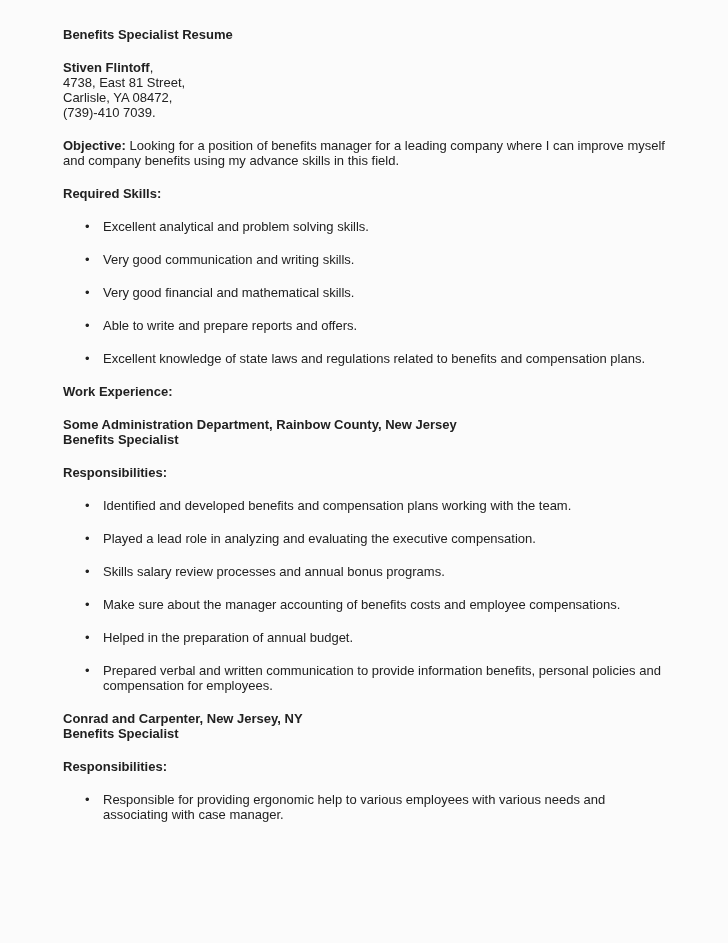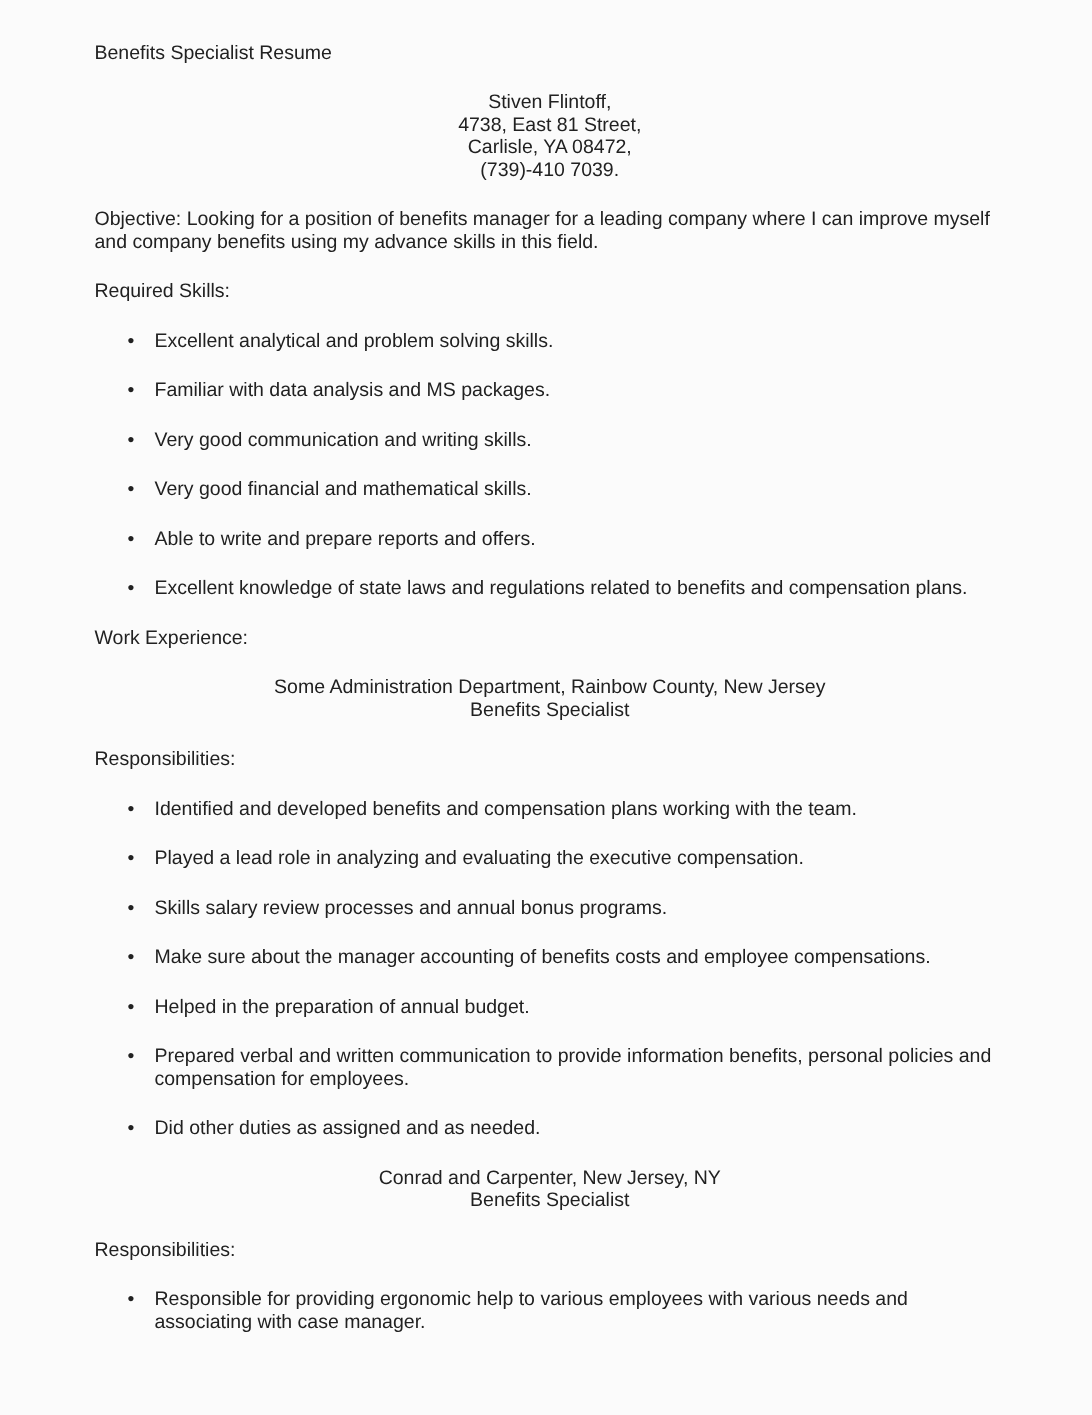--- a/index.html
+++ b/index.html
@@ -13,22 +13,22 @@
     line-height: 15px;
     overflow: hidden;
   }
   .page {
     box-sizing: border-box;
     width: 728px;
     height: 943px;
     padding: 27px 58px 20px 63px;
   }
   p { margin: 0 0 18px 0; }
-  .b { font-weight: normal; }
-  .block { margin: 0 0 18px 0; text-align: center; }
+  .b { font-weight: bold; }
+  .block { margin: 0 0 18px 0; }
   ul.bullets {
     margin: 0;
     padding: 0 0 0 40px;
     list-style: none;
   }
   ul.bullets li {
     position: relative;
     margin: 0 0 18px 0;
   }
   ul.bullets li::before {
@@ -51,21 +51,20 @@
     <div>Carlisle, YA 08472,</div>
     <div>(739)-410 7039.</div>
   </div>
 
   <p><span class="b">Objective:</span> <span>Looking for a position of benefits manager for a leading company where I can improve myself and company benefits using my advance skills in this field.</span></p>
 
   <p class="b">Required Skills:</p>
 
   <ul class="bullets">
     <li>Excellent analytical and problem solving skills.</li>
-    <li>Familiar with data analysis and MS packages.</li>
     <li>Very good communication and writing skills.</li>
     <li>Very good financial and mathematical skills.</li>
     <li>Able to write and prepare reports and offers.</li>
     <li>Excellent knowledge of state laws and regulations related to benefits and compensation plans.</li>
   </ul>
 
   <p class="b">Work Experience:</p>
 
   <div class="block">
     <div class="b">Some Administration Department, Rainbow County, New Jersey</div>
@@ -74,21 +73,20 @@
 
   <p class="b">Responsibilities:</p>
 
   <ul class="bullets">
     <li>Identified and developed benefits and compensation plans working with the team.</li>
     <li>Played a lead role in analyzing and evaluating the executive compensation.</li>
     <li>Skills salary review processes and annual bonus programs.</li>
     <li>Make sure about the manager accounting of benefits costs and employee compensations.</li>
     <li>Helped in the preparation of annual budget.</li>
     <li>Prepared verbal and written communication to provide information benefits, personal policies and compensation for employees.</li>
-    <li>Did other duties as assigned and as needed.</li>
   </ul>
 
   <div class="block">
     <div class="b">Conrad and Carpenter, New Jersey, NY</div>
     <div class="b">Benefits Specialist</div>
   </div>
 
   <p class="b">Responsibilities:</p>
 
   <ul class="bullets">

